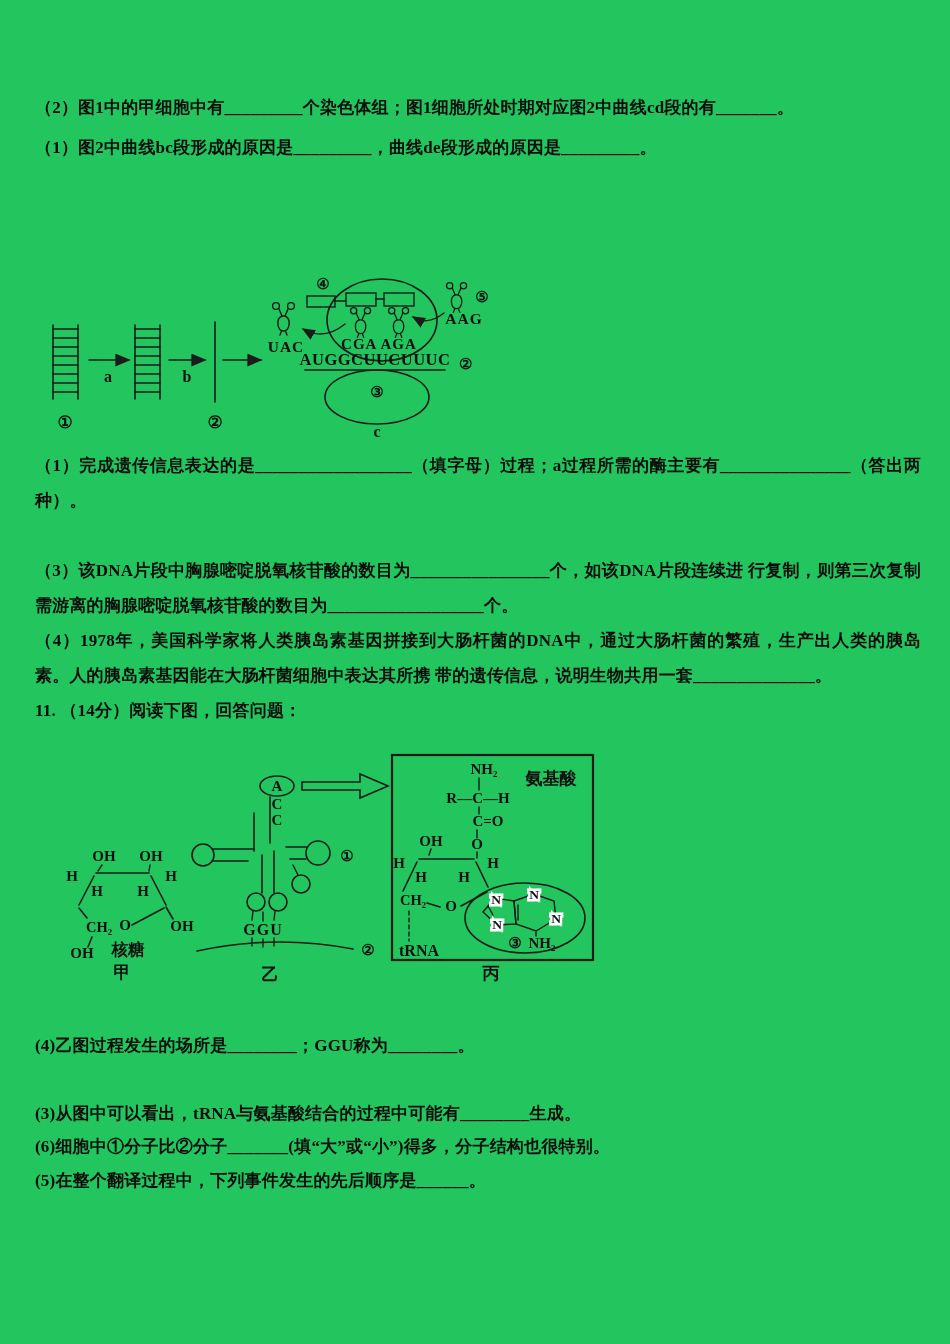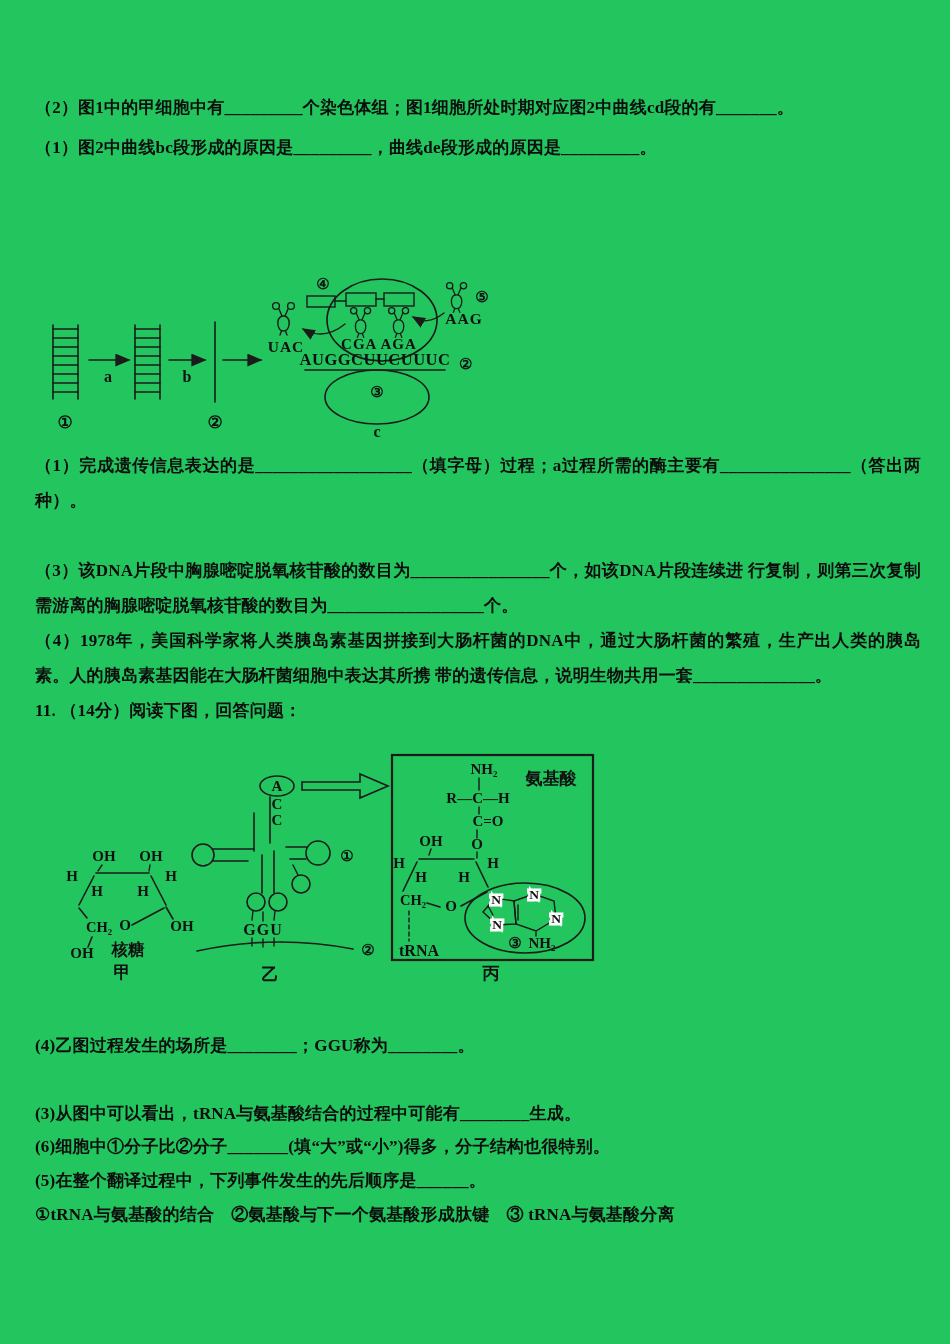--- a/index.html
+++ b/index.html
@@ -221,15 +221,14 @@
         <text x="492" y="203" font-size="15" text-anchor="middle">NH₂</text>
       </g>
       <text x="441" y="234" font-size="17" text-anchor="middle">丙</text>
     </g>
   </svg>
 
   <p class="tline single" style="top:1028px;">(4)乙图过程发生的场所是________；GGU称为________。</p>
   <p class="tline single" style="top:1096px;">(3)从图中可以看出，tRNA与氨基酸结合的过程中可能有________生成。</p>
   <p class="tline single" style="top:1129px;">(6)细胞中①分子比②分子_______(填“大”或“小”)得多，分子结构也很特别。</p>
   <p class="tline single" style="top:1163px;">(5)在整个翻译过程中，下列事件发生的先后顺序是______。</p>
-  <p class="tline single" style="top:1197px;">①tRNA与氨基酸的结合　②氨基酸与下一个氨基酸形成肽键　③ tRNA与氨基酸分离</p>
 
 </div>
 
 </body></html>

